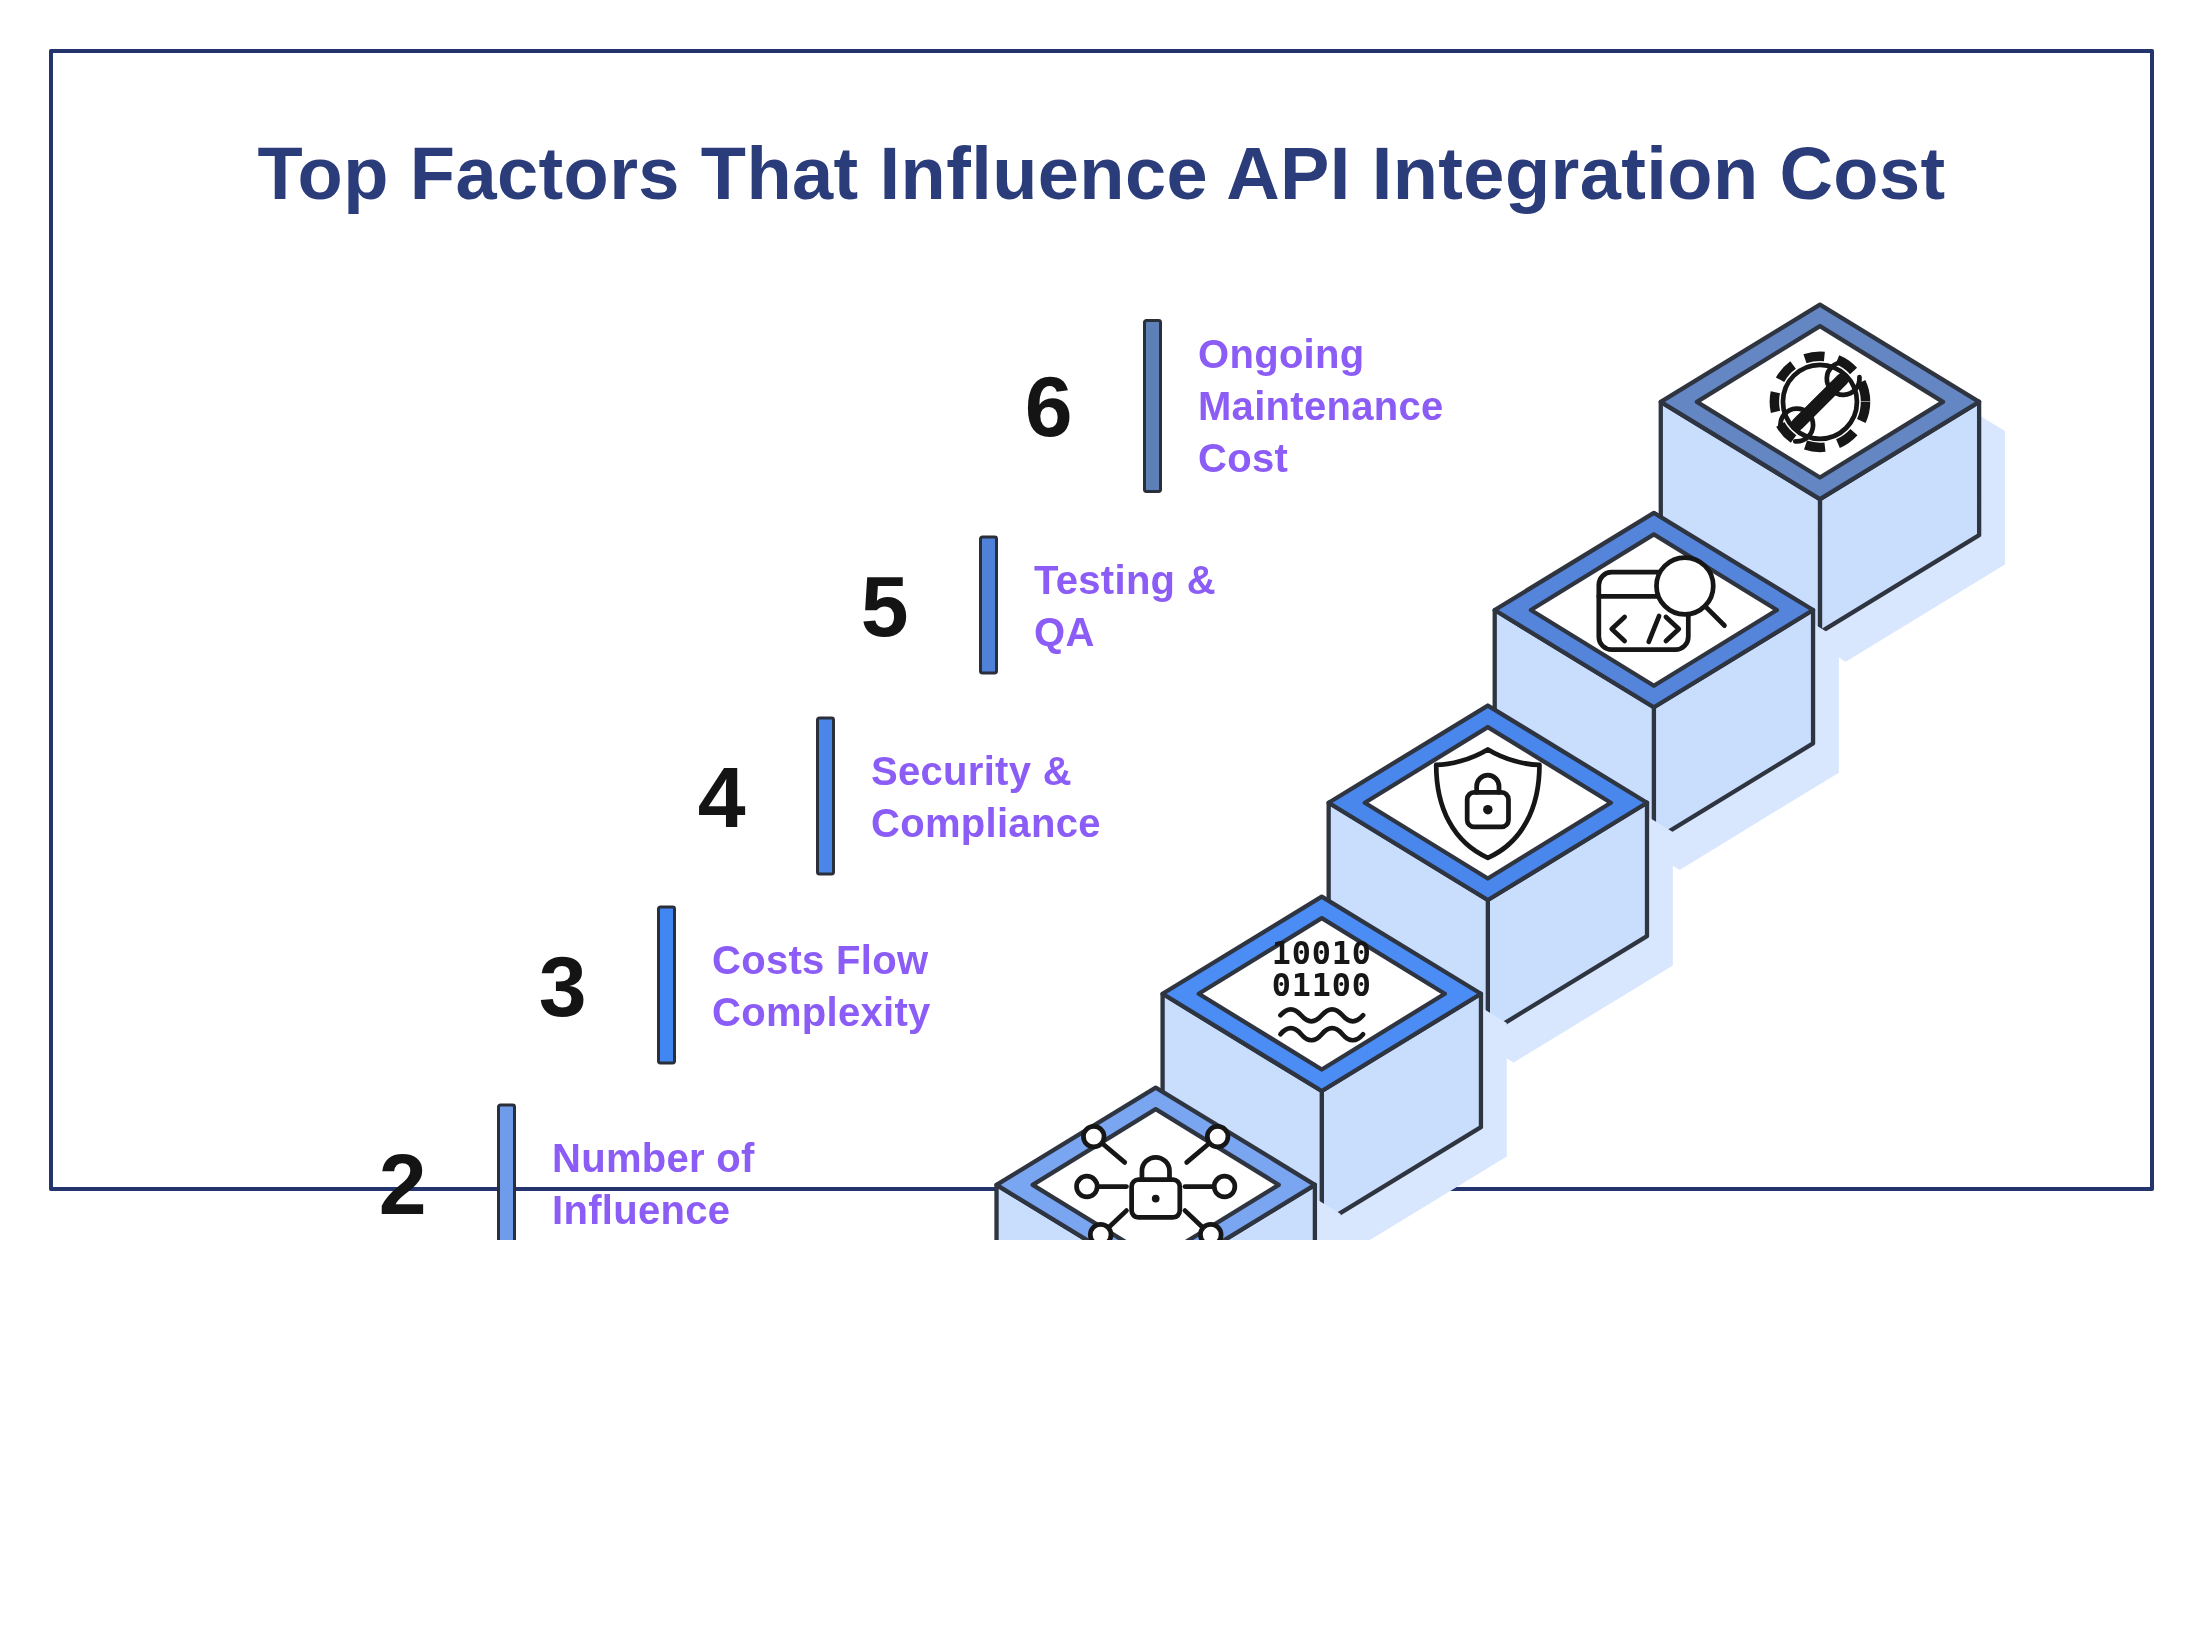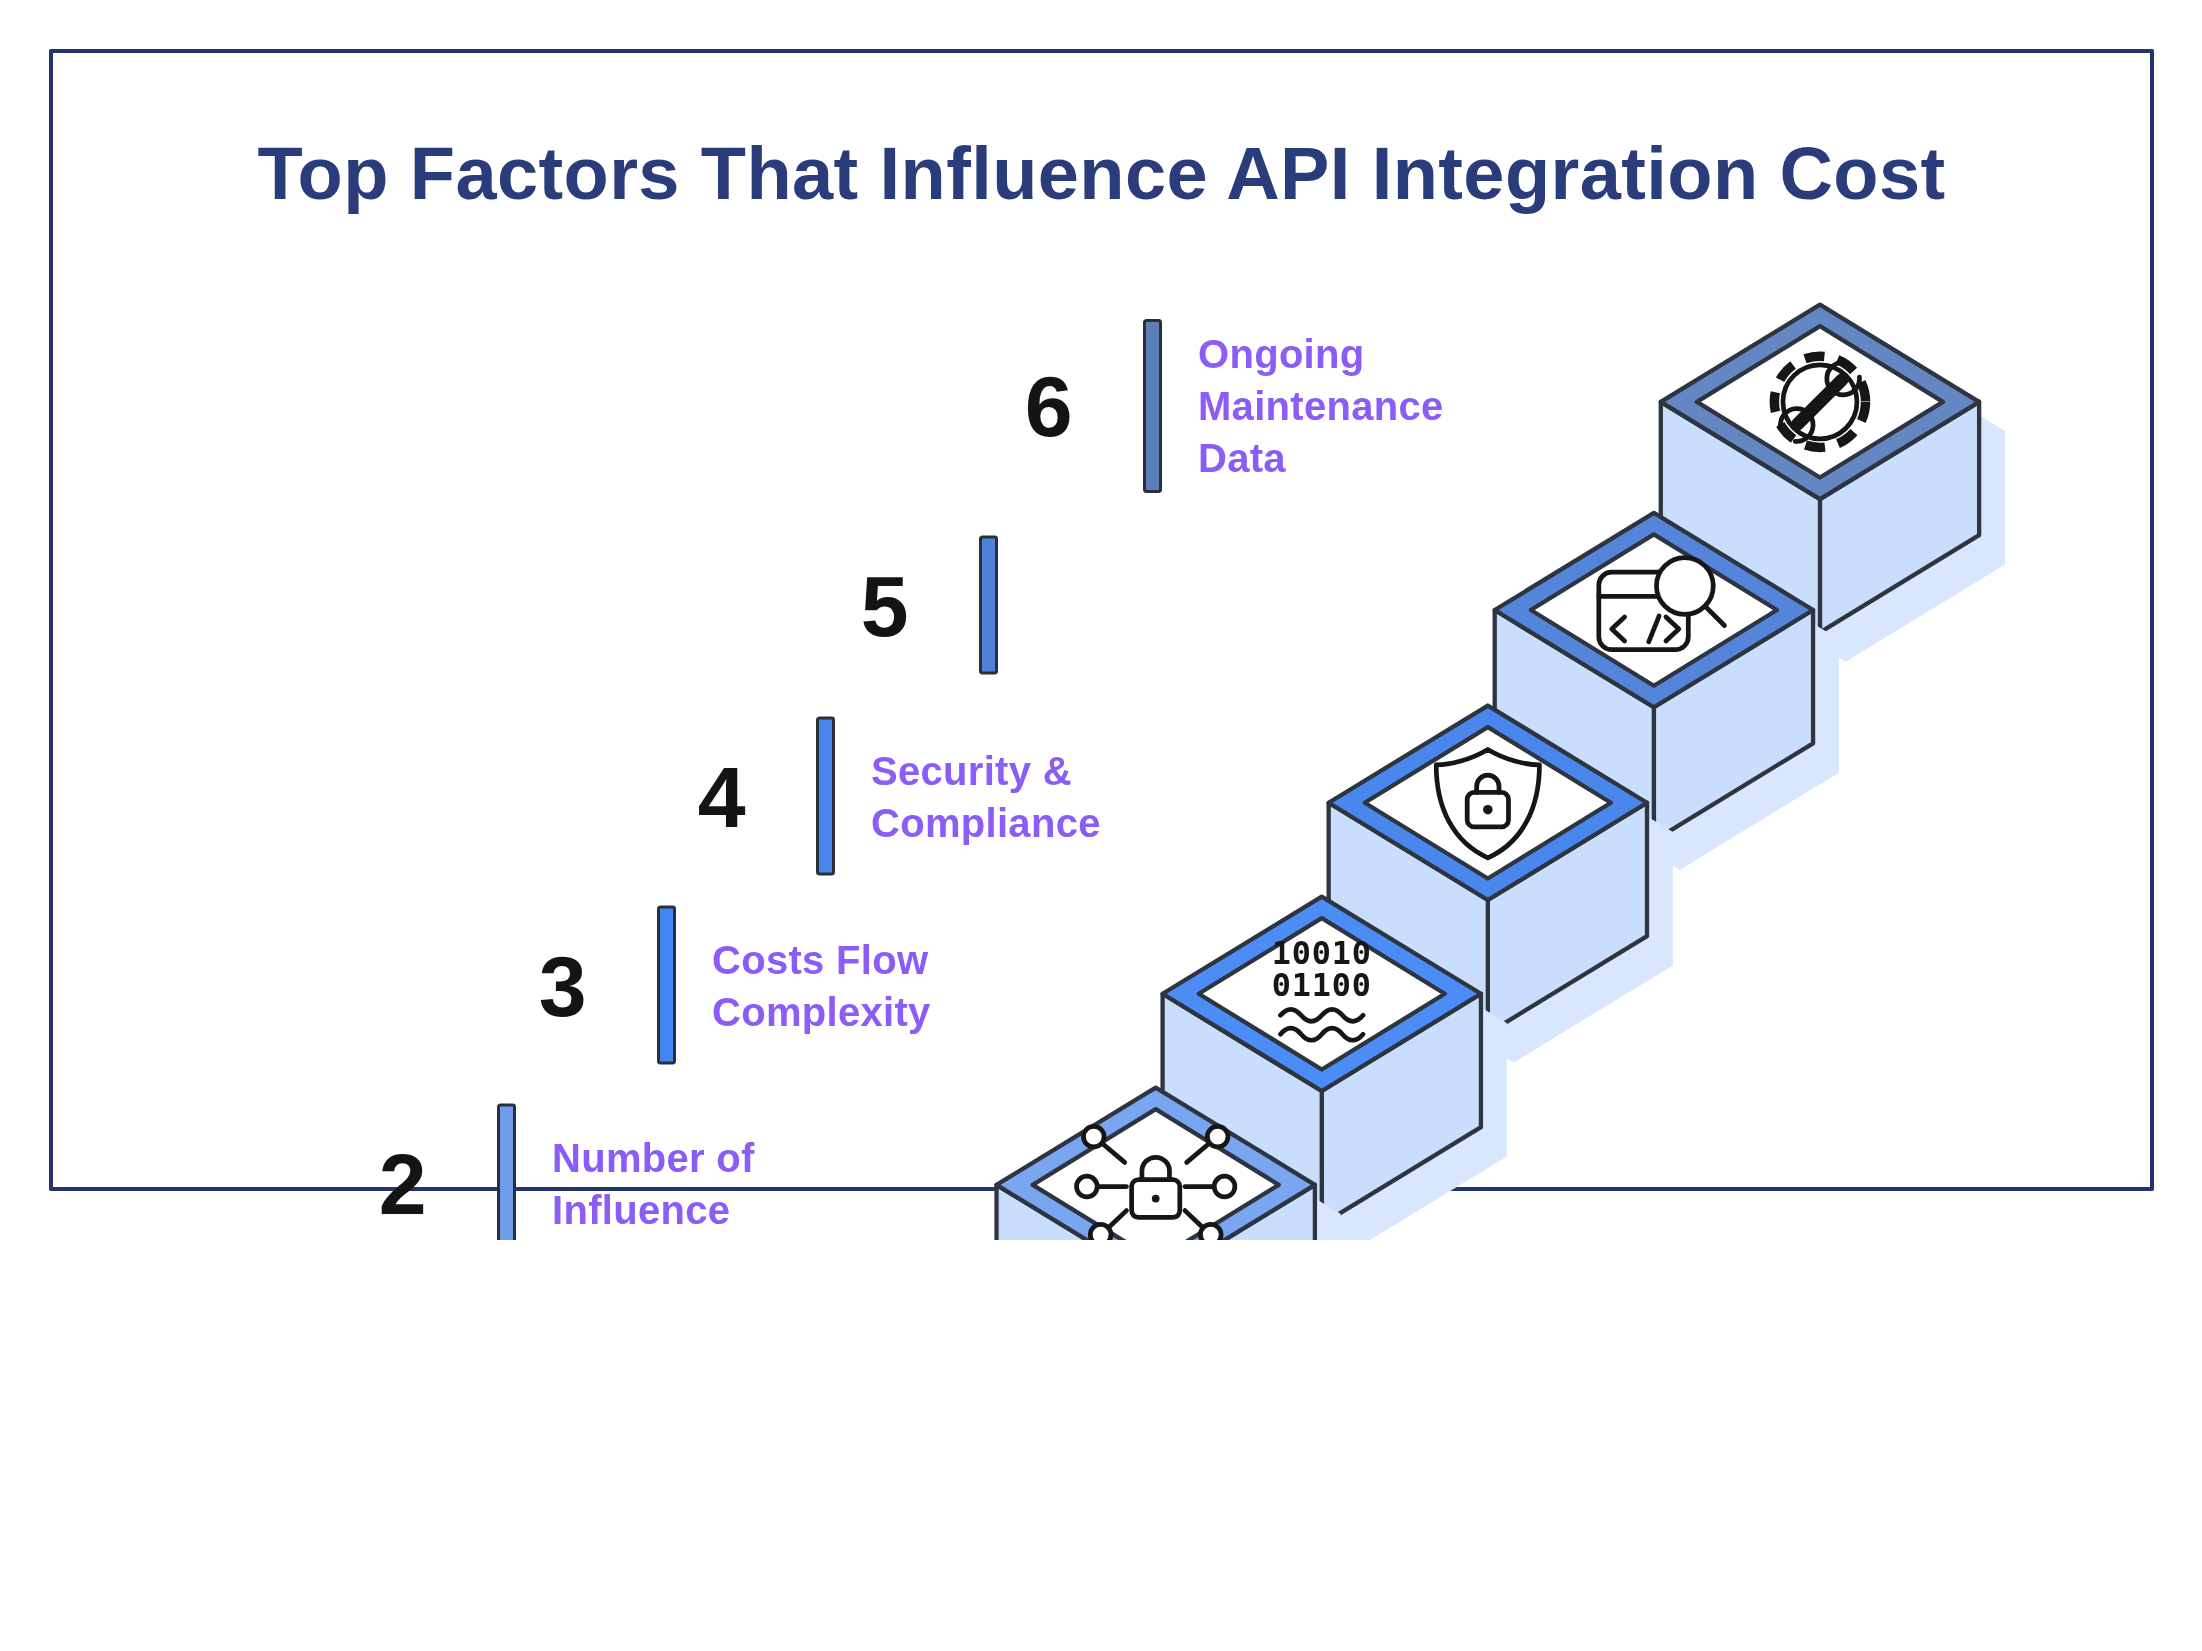--- a/index.html
+++ b/index.html
@@ -220,26 +220,30 @@
     <div class="bar" style="height: 153px; background: rgb(74, 134, 234);"></div>
     <div class="label">
       <div>Security &amp;</div>
       <div>Compliance</div>
     </div>
   </div>
 
   <div class="item" style="left:812px;top:605px;">
     <div class="num">5</div>
     <div class="bar" style="height: 133px; background: rgb(79, 129, 217);"></div>
+    <div class="label">
+      <div>Testing &amp;</div>
+      <div>QA</div>
+    </div>
   </div>
 
   <div class="item" style="left:976px;top:406px;">
     <div class="num">6</div>
     <div class="bar" style="height: 168px; background: rgb(93, 128, 185);"></div>
     <div class="label">
       <div>Ongoing</div>
       <div>Maintenance</div>
-      <div>Data</div>
+      <div>Cost</div>
     </div>
   </div>
 
 </div>
 
 
 </body></html>

